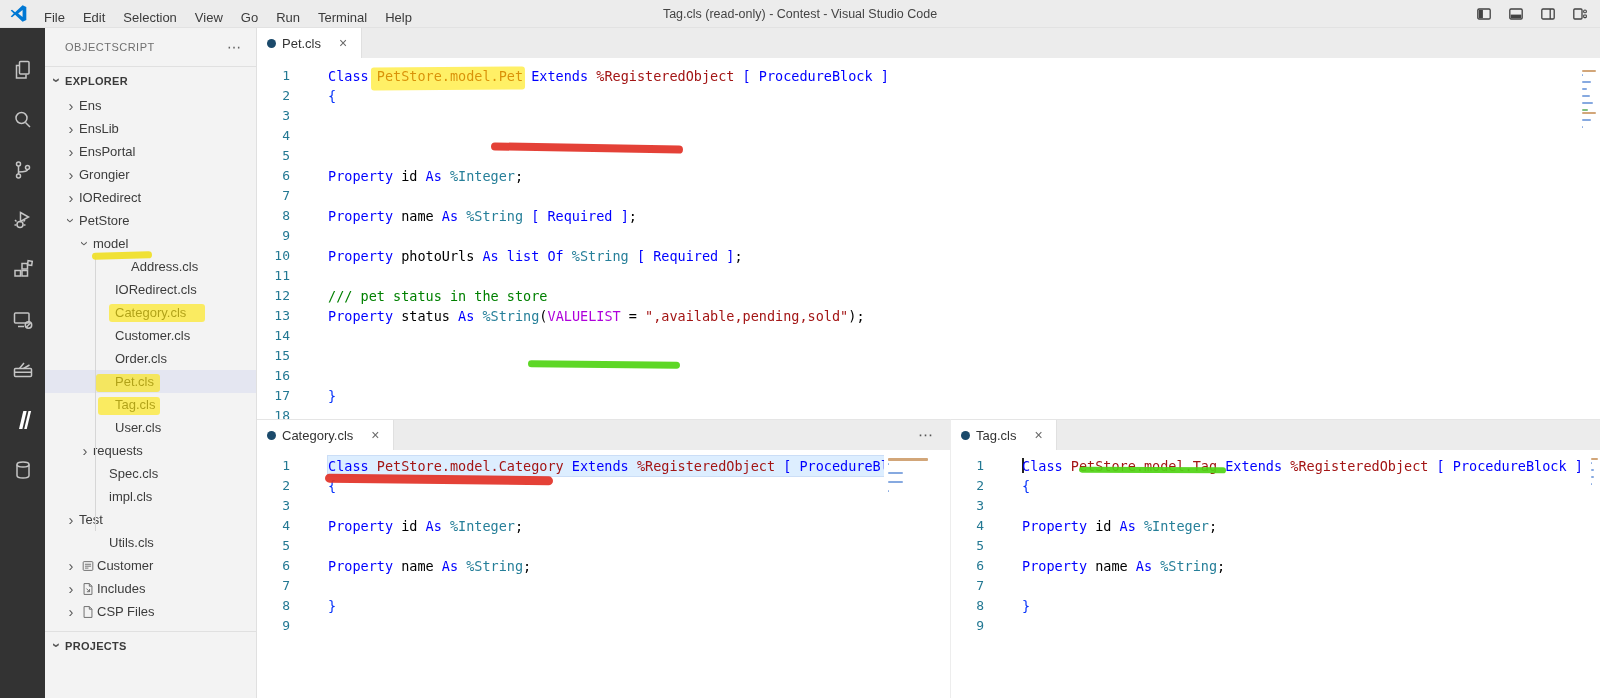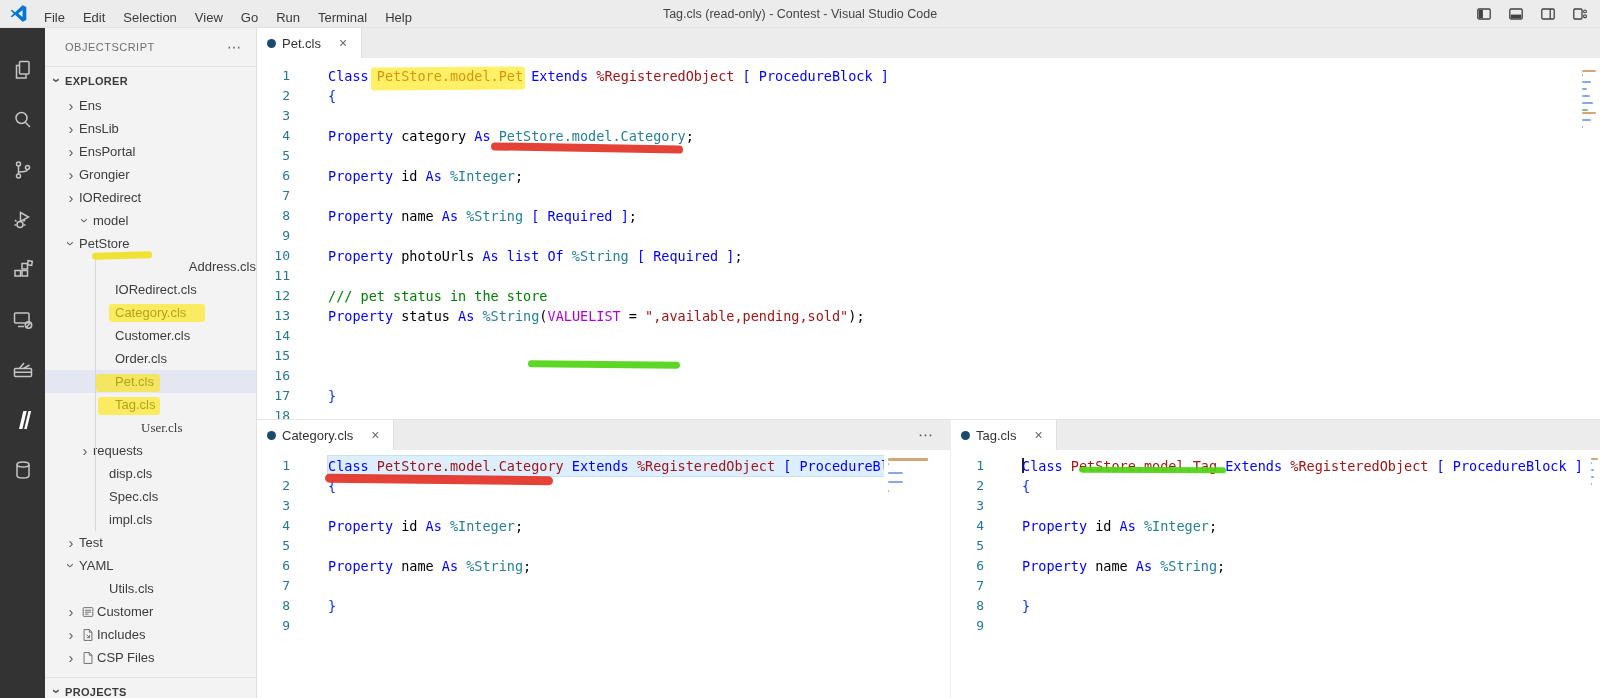--- a/index.html
+++ b/index.html
@@ -215,72 +215,65 @@
           <span>EnsPortal</span>
         </div>
         <div class="trow" style="padding-left: 18px;">
           <span class="chev">›</span>
           <span>Grongier</span>
         </div>
         <div class="trow" style="padding-left: 18px;">
           <span class="chev">›</span>
           <span>IORedirect</span>
         </div>
+        <div class="trow" style="padding-left: 18px;">
+          <span class="chev down">›</span>
+          <span>PetStore</span>
+        </div>
         <div class="trow" style="padding-left: 32px;">
           <span class="chev down">›</span>
           <span>model</span>
         </div>
-        <div class="trow" style="padding-left: 18px;">
-          <span class="chev down">›</span>
-          <span>PetStore</span>
-        </div>
-        <div class="trow" style="padding-left: 86px; justify-content: flex-end;">
+        <div class="trow" style="padding-left: 86px;">
           <span>Address.cls</span>
         </div>
         <div class="trow" style="padding-left: 70px;">
           <span>IORedirect.cls</span>
         </div>
         <div class="trow" style="padding-left: 70px;">
           <span>Category.cls</span>
         </div>
         <div class="trow" style="padding-left: 70px;">
           <span>Customer.cls</span>
         </div>
         <div class="trow" style="padding-left: 70px;">
           <span>Order.cls</span>
         </div>
         <div class="trow selected" style="padding-left: 70px;">
           <span>Pet.cls</span>
         </div>
         <div class="trow" style="padding-left: 70px;">
           <span>Tag.cls</span>
         </div>
-        <div class="trow" style="padding-left: 96px; font-family: Liberation Serif, serif;">
+        <div class="trow" style="padding-left: 70px;">
           <span>User.cls</span>
         </div>
         <div class="trow" style="padding-left: 32px;">
           <span class="chev">›</span>
           <span>requests</span>
-        </div>
-        <div class="trow" style="padding-left: 64px;">
-          <span>disp.cls</span>
         </div>
         <div class="trow" style="padding-left: 64px;">
           <span>Spec.cls</span>
         </div>
         <div class="trow" style="padding-left: 64px;">
           <span>impl.cls</span>
         </div>
         <div class="trow" style="padding-left: 18px;">
           <span class="chev">›</span>
           <span>Test</span>
-        </div>
-        <div class="trow" style="padding-left: 18px;">
-          <span class="chev down">›</span>
-          <span>YAML</span>
         </div>
         <div class="trow" style="padding-left: 64px;">
           <span>Utils.cls</span>
         </div>
         <div class="trow" style="padding-left: 18px;">
           <span class="chev">›</span>
           <span class="ticon">
             <svg width="14" height="14" viewBox="0 0 16 16" fill="none" stroke="#6d6d6d" stroke-width="1.1">
               <rect x="2.5" y="3" width="11" height="10" rx="1"></rect>
               <path d="M4.5 6h7M4.5 8.2h7M4.5 10.4h4"></path>
@@ -340,21 +333,20 @@
           <div class="cl">
             <span class="ln">2</span>
             <span class="ct"><span style="color: rgb(4, 49, 250);">{</span></span>
           </div>
           <div class="cl">
             <span class="ln">3</span>
             <span class="ct"></span>
           </div>
           <div class="cl">
             <span class="ln">4</span>
-            <span class="ct"><span style="color: rgb(0, 0, 255);">Property </span><span style="color: rgb(0, 0, 0);">category </span><span style="color: rgb(0, 0, 255);">As </span><span style="color: rgb(38, 127, 153);">PetStore.model.Category</span><span style="color: rgb(0, 0, 0);">;</span></span>
           </div>
           <div class="cl">
             <span class="ln">5</span>
             <span class="ct"></span>
           </div>
           <div class="cl">
             <span class="ln">6</span>
             <span class="ct"><span style="color: rgb(0, 0, 255);">Property </span><span style="color: rgb(0, 0, 0);">id </span><span style="color: rgb(0, 0, 255);">As </span><span style="color: rgb(38, 127, 153);">%Integer</span><span style="color: rgb(0, 0, 0);">;</span></span>
           </div>
           <div class="cl">

